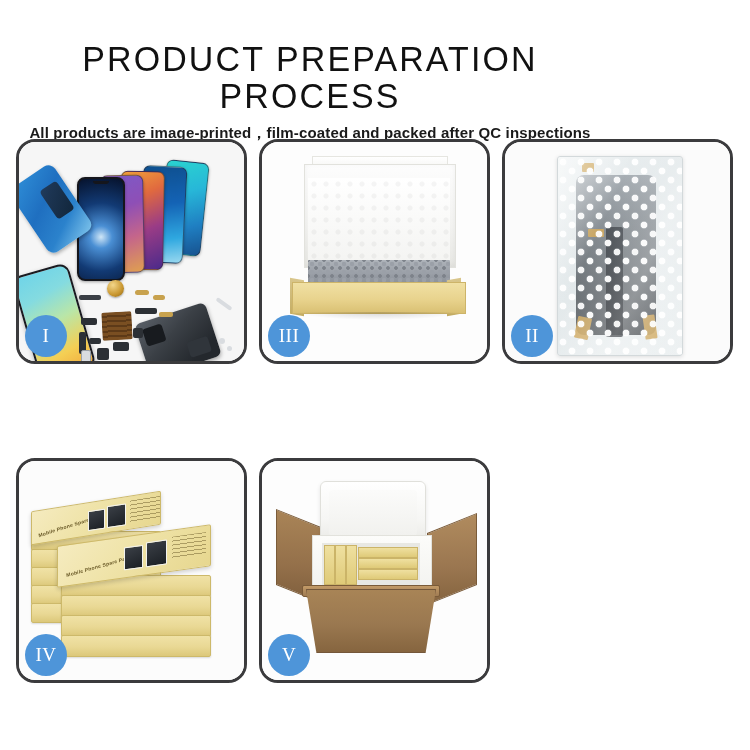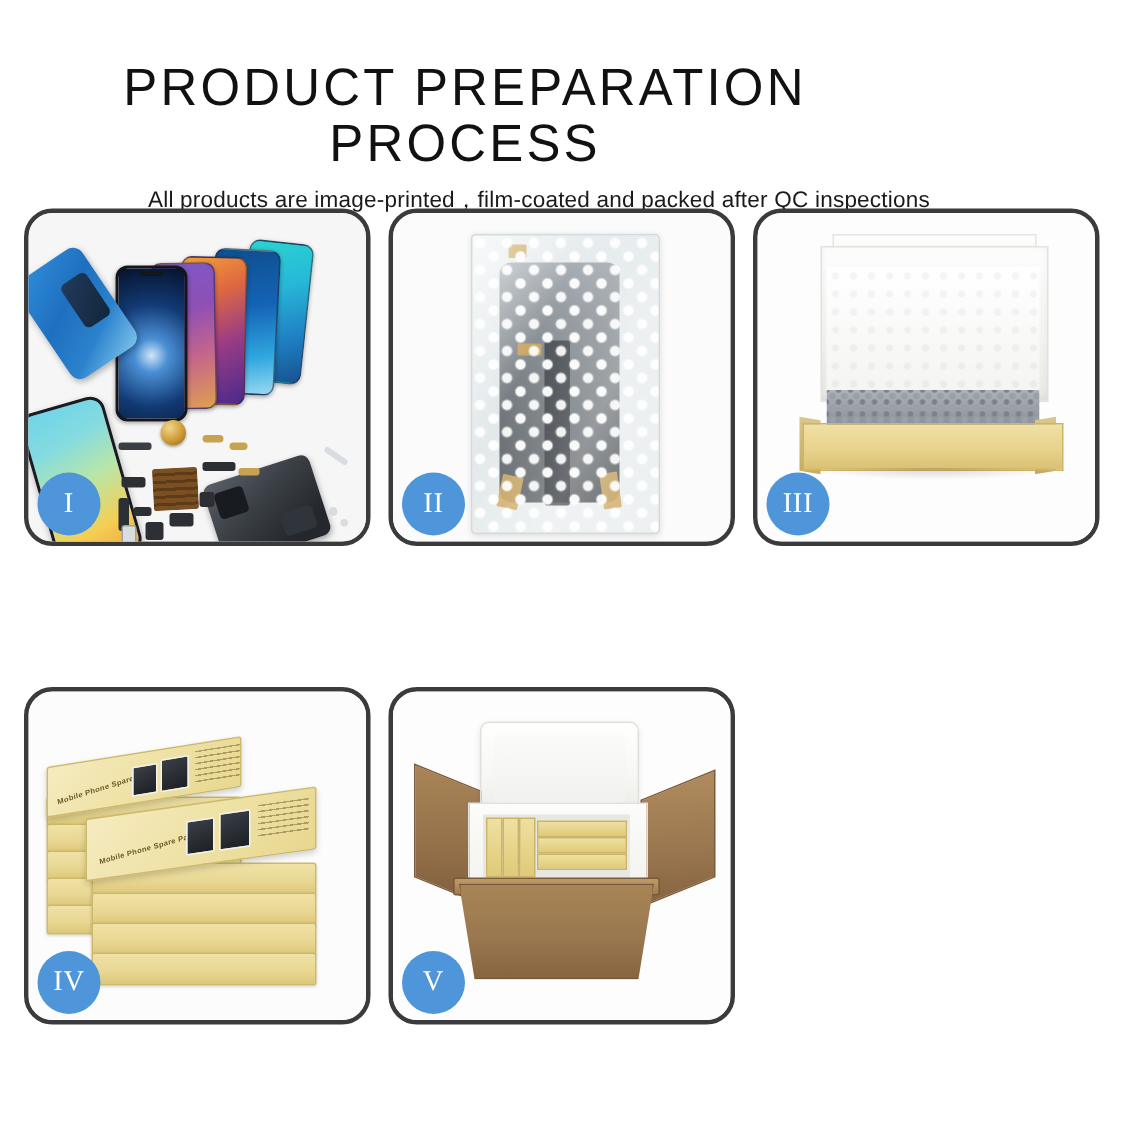--- a/index.html
+++ b/index.html
@@ -21,25 +21,24 @@
     letter-spacing:2.2px;
     color:#111111;
     font-family:"Liberation Sans", sans-serif;
     line-height:1.05;
     transform:scaleX(0.97);
   }
   .subtitle{
     margin:0;
     padding-top:9px;
     font-size:15px;
-    font-weight:400;
+    font-weight:700;
     letter-spacing:0.15px;
     color:#1a1a1a;
     font-family:"Liberation Sans", sans-serif;
-    text-align:right;
   }
 
   
   .grid{
     position:absolute;
     left:16px;top:139px;
     width:718px;height:556px;
     display:grid;
     grid-template-columns:repeat(3,231px);
     grid-template-rows:repeat(2,225px);
@@ -371,49 +370,49 @@
         <div class="prt g" style="left:140px;top:170px;width:14px;height:5px;"></div>
         <div class="prt w" style="left:196px;top:160px;width:18px;height:4px;transform:rotate(35deg);"></div>
         <div class="prt w" style="left:200px;top:196px;width:6px;height:6px;border-radius:50%;"></div>
         <div class="prt w" style="left:208px;top:204px;width:5px;height:5px;border-radius:50%;"></div>
       </div>
       <div class="badge">I</div>
     </div>
 
     <div class="panel">
       <div class="stage">
+        <div class="p3-bg"></div>
+        <div class="b3-lidtop"></div>
+        <div class="b3-lid"></div>
+        <div class="b3-foam"></div>
+        <div class="b3-grey"></div>
+        <div class="b3-side-l"></div>
+        <div class="b3-side-r"></div>
+        <div class="b3-front"></div>
+        <div class="b3-shadow"></div>
+      </div>
+      <div class="badge">III</div>
+    </div>
+
+    <div class="panel">
+      <div class="stage">
         <div class="p2-bg"></div>
         <div class="bwbag">
           <div class="bwpart"></div>
           <div class="bwstrip"></div>
           <div class="bwtape" style="left:24px;top:6px;width:12px;height:9px;"></div>
           <div class="bwtape" style="left:30px;top:72px;width:16px;height:8px;"></div>
           <div class="bwtape" style="left:18px;top:160px;width:14px;height:22px;transform:rotate(12deg);"></div>
           <div class="bwtape" style="left:86px;top:158px;width:12px;height:24px;transform:rotate(-8deg);"></div>
           <div class="bubbles"></div>
           <div class="bubbles2"></div>
           <div class="bwsheen"></div>
         </div>
       </div>
       <div class="badge">II</div>
-    </div>
-
-    <div class="panel">
-      <div class="stage">
-        <div class="p3-bg"></div>
-        <div class="b3-lidtop"></div>
-        <div class="b3-lid"></div>
-        <div class="b3-foam"></div>
-        <div class="b3-grey"></div>
-        <div class="b3-side-l"></div>
-        <div class="b3-side-r"></div>
-        <div class="b3-front"></div>
-        <div class="b3-shadow"></div>
-      </div>
-      <div class="badge">III</div>
     </div>
 
     <div class="panel">
       <div class="stage">
         <div class="p4-bg"></div>
         <div class="stackwrap">
 
           <div class="sb" style="left:4px;top:52px;width:128px;height:18px;"></div>
           <div class="sb" style="left:4px;top:70px;width:128px;height:18px;"></div>
           <div class="sb" style="left:4px;top:88px;width:128px;height:18px;"></div>

